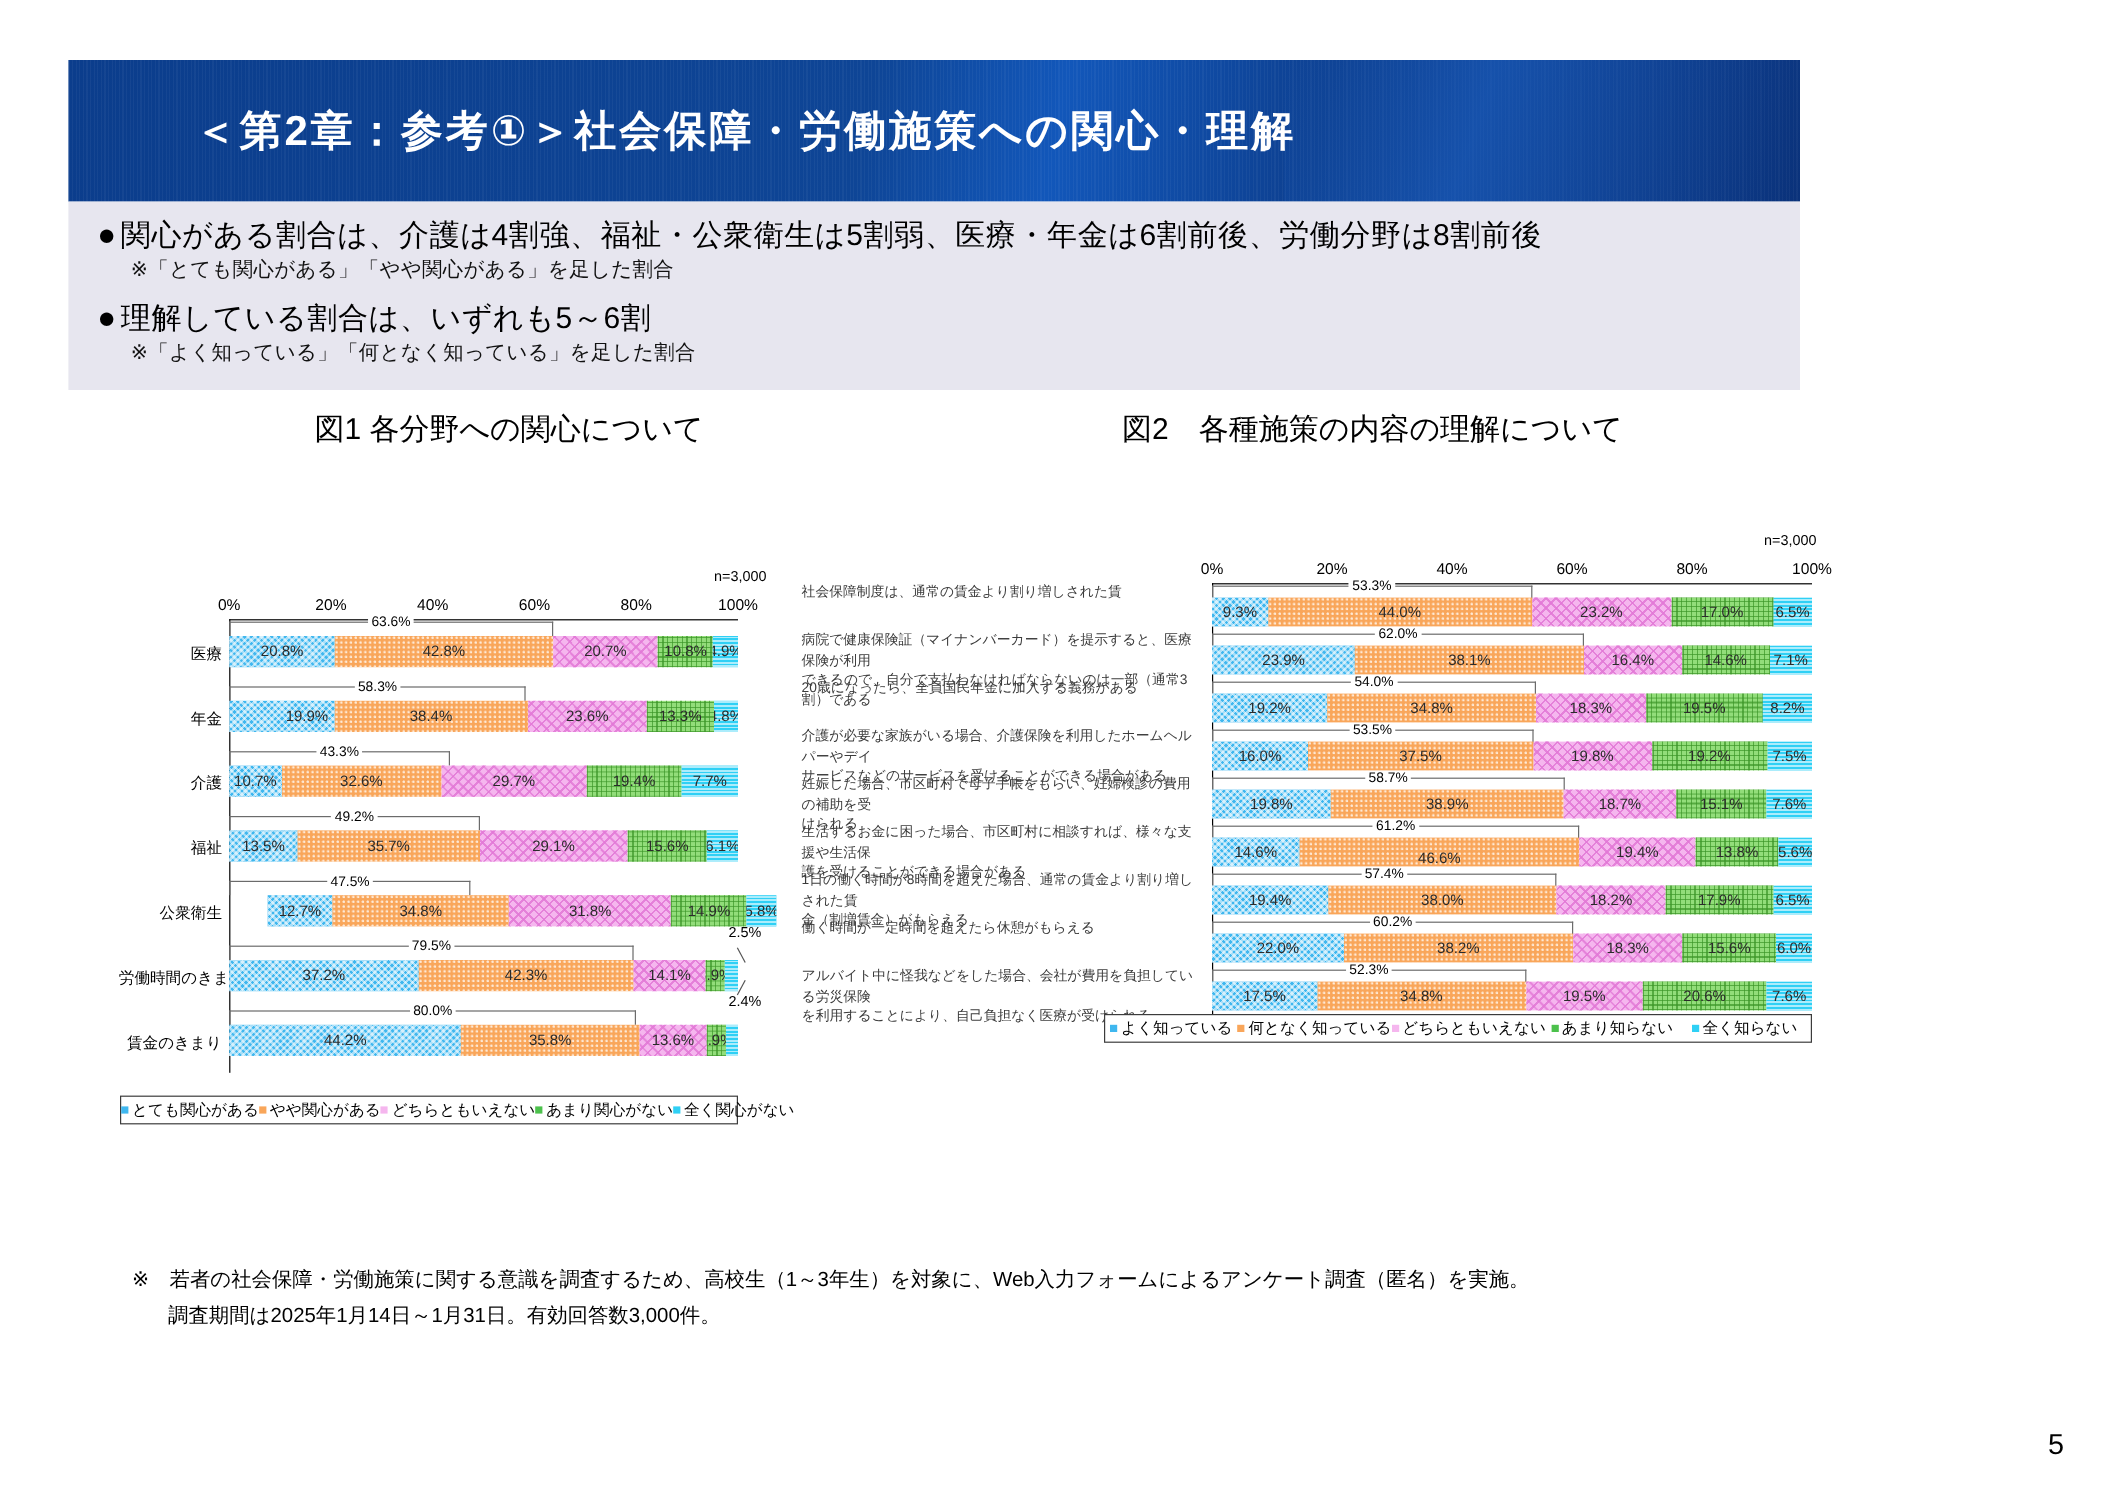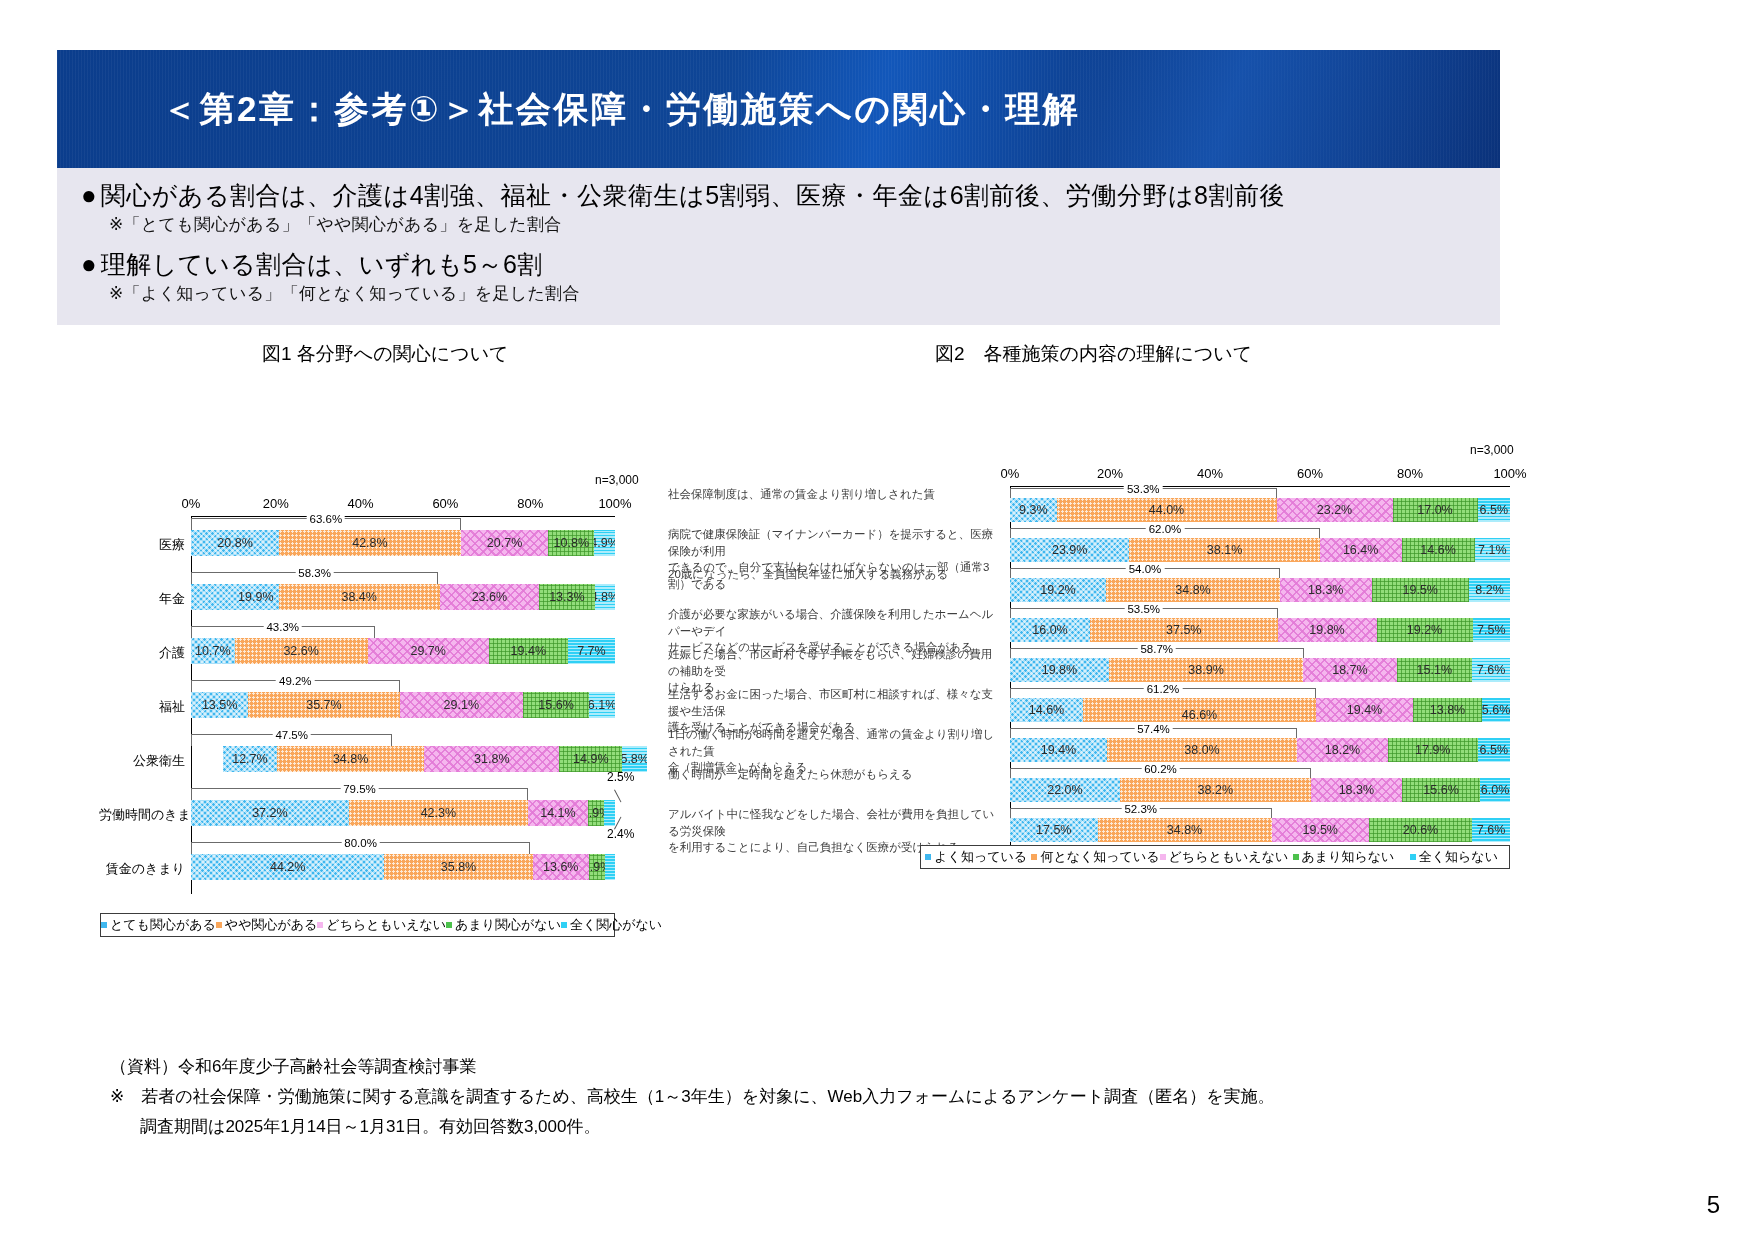--- a/index.html
+++ b/index.html
@@ -31,21 +31,21 @@
   }
   .sum-row{position:absolute;left:24px;}
   .bullet{font-size:26px;line-height:1;margin-right:4px;}
   .sum-main{font-size:25px;white-space:nowrap;letter-spacing:.5px;}
   .sum-note{font-size:17px;letter-spacing:.3px;white-space:nowrap;color:#111;}
   .r1{top:11px;}
   .r1n{top:45px;left:52px;}
   .r2{top:80px;}
   .r2n{top:114px;left:52px;}
   
-  .fig-cap{position:absolute;font-size:19px;white-space:nowrap;}
+  .fig-cap{position:absolute;font-size:25px;white-space:nowrap;}
   #fig1-cap{left:262px;top:341px;}
   #fig2-cap{left:935px;top:341px;}
   
   .chart{position:absolute;}
   .nlabel{position:absolute;font-size:12px;white-space:nowrap;}
   .axis-tick{position:absolute;font-size:13px;transform:translateX(-50%);white-space:nowrap;}
   .axis-line{position:absolute;height:1px;background:#000;}
   .vaxis{position:absolute;width:1px;background:#000;}
   .rowlabel{position:absolute;font-size:13px;white-space:nowrap;text-align:right;}
   .qlabel{position:absolute;font-size:11.5px;line-height:1.45;color:#3b3b3b;white-space:pre-line;}
@@ -513,17 +513,16 @@
         <span>あまり知らない</span>
       </div>
       <div class="leg-item" style="flex: 1 1 0%; justify-content: center;">
         <span class="leg-mk m4"></span>
         <span>全く知らない</span>
       </div>
     </div>
 </div>
 
 <div class="footer">
-  <div>（資料）令和6年度少子高齢社会等調査検討事業</div>
   <div>※　若者の社会保障・労働施策に関する意識を調査するため、高校生（1～3年生）を対象に、Web入力フォームによるアンケート調査（匿名）を実施。</div>
   <div class="ind">調査期間は2025年1月14日～1月31日。有効回答数3,000件。</div>
 </div>
 <div class="pageno">5</div>
 
 </body></html>

